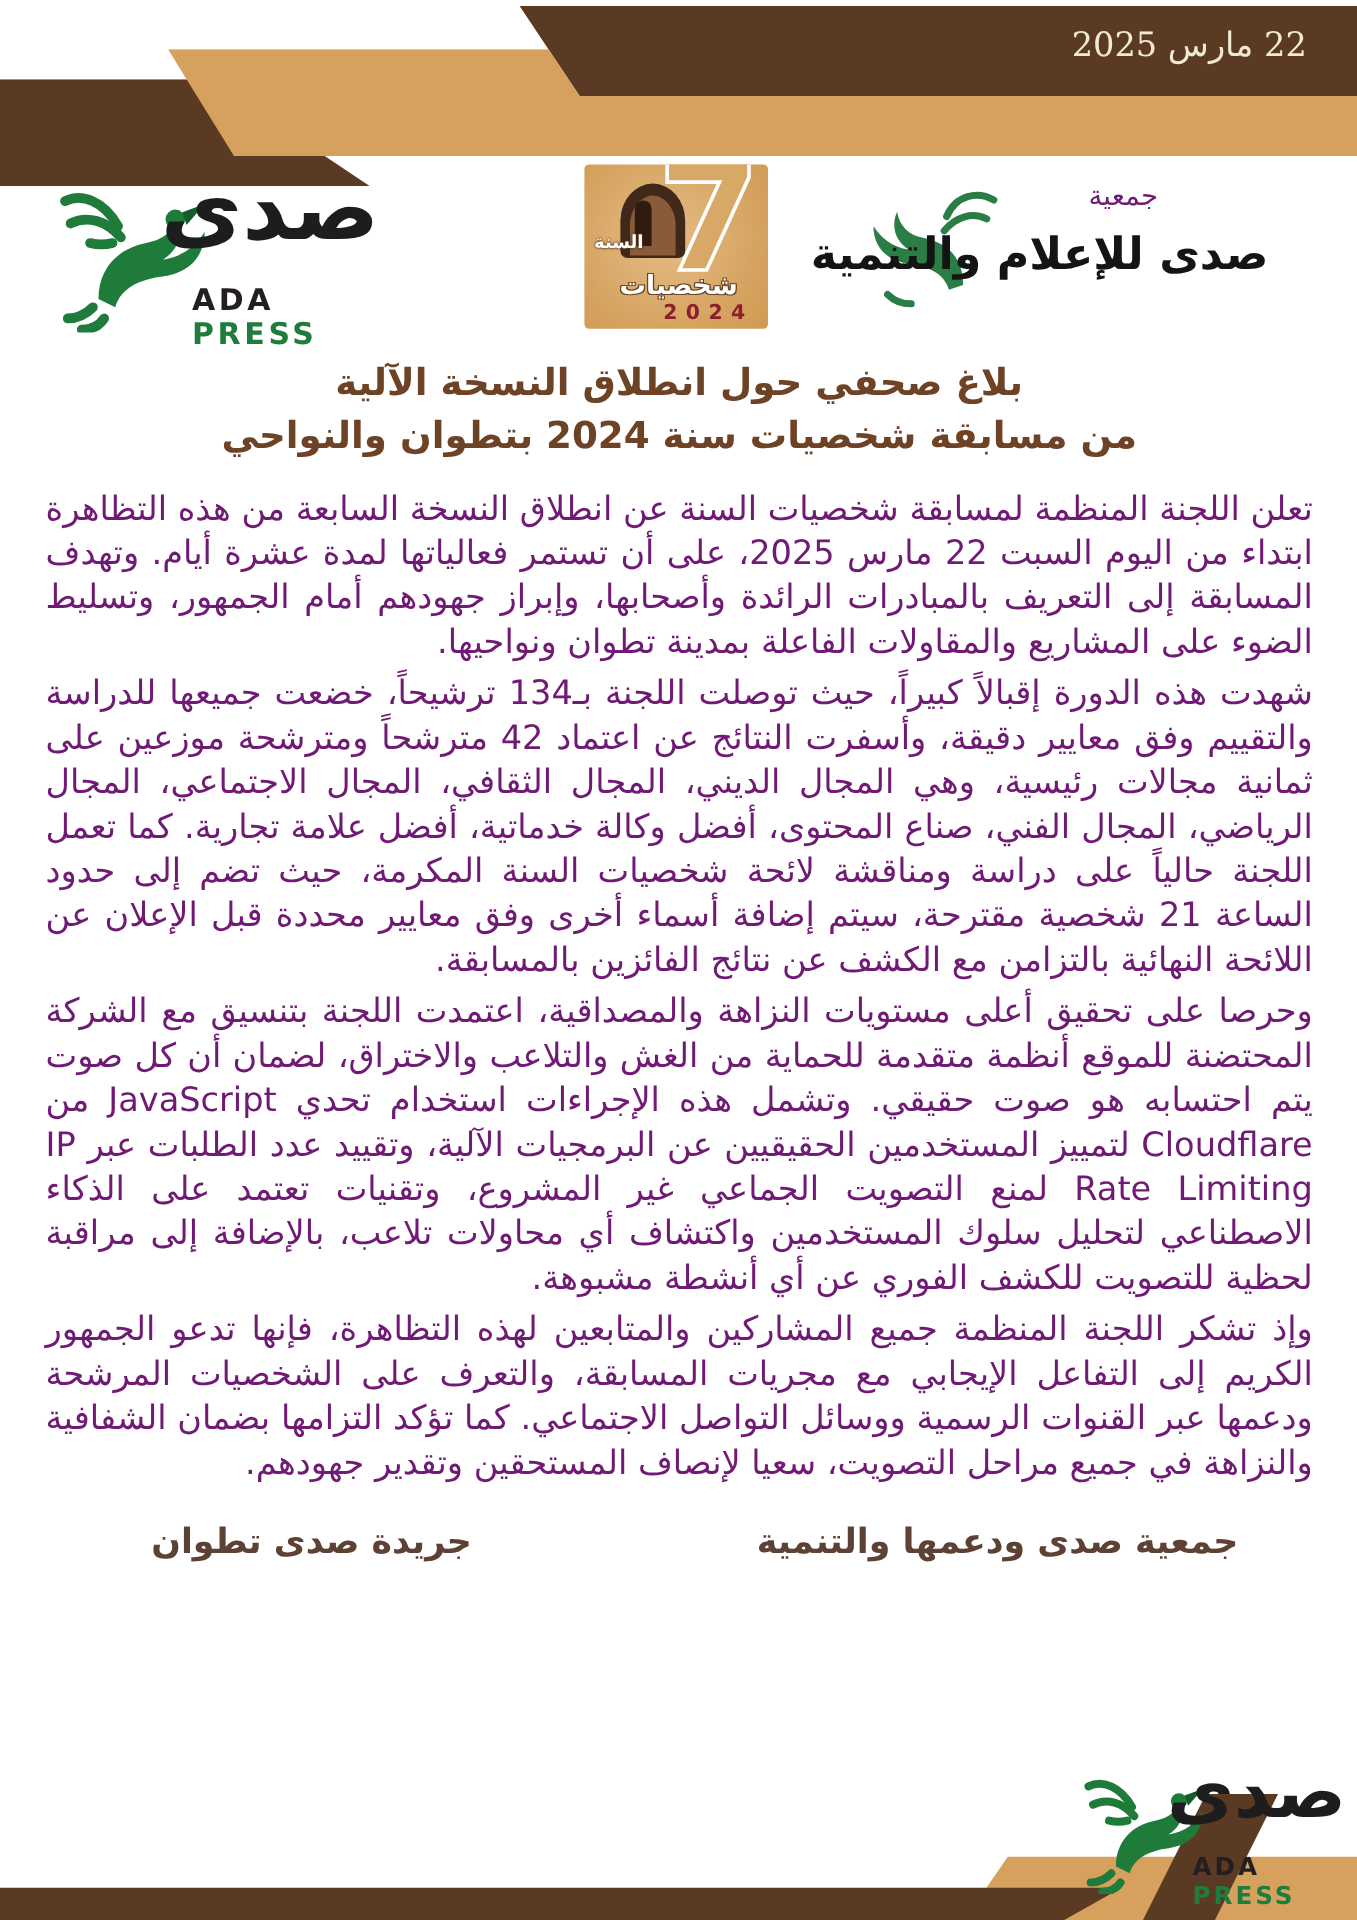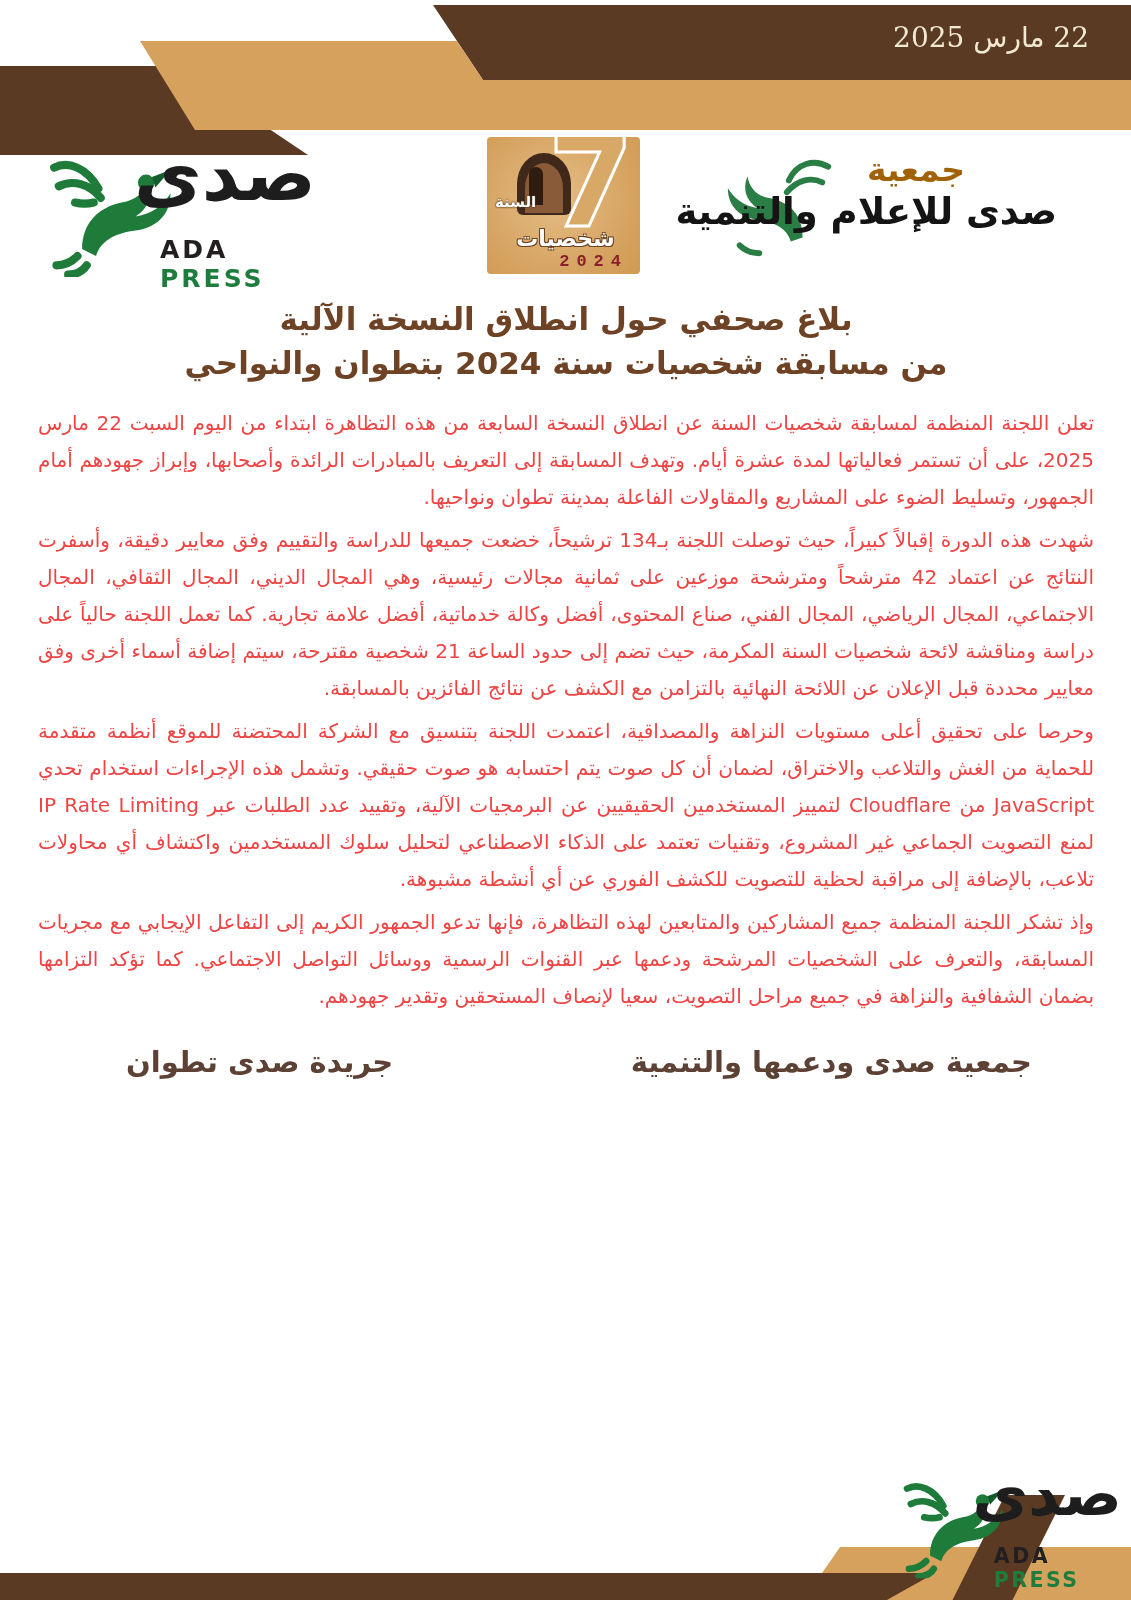--- a/index.html
+++ b/index.html
@@ -63,41 +63,41 @@
   .logo-center .sana{
     position:absolute;left:8px;top:56px;font-size:15px;font-weight:bold;color:#fff;direction:rtl;
     text-shadow:0 0 2px #5a3a23,0 0 2px #5a3a23;
   }
   .logo-center .shakh{
     position:absolute;left:2px;bottom:24px;width:100%;text-align:center;
     font-size:22px;font-weight:bold;color:#ffffff;direction:rtl;line-height:1;
     text-shadow:-1px -1px 0 #6a4526,1px -1px 0 #6a4526,-1px 1px 0 #6a4526,1px 1px 0 #6a4526;
   }
   .logo-center .year{
-    position:absolute;right:12px;bottom:3px;font-size:17px;font-weight:bold;color:#8c1f2e;letter-spacing:7px;font-family:Liberation Mono, monospace;
+    position:absolute;right:12px;bottom:3px;font-size:17px;font-weight:bold;color:#8c1f2e;letter-spacing:7px;
   }
 
   .logo-assoc{position:absolute;left:718px;top:148px;width:365px;height:122px;direction:rtl;}
   .logo-assoc .bird{position:absolute;left:2px;top:-4px;}
   .logo-assoc .l1{
-    position:absolute;top:0;right:118px;font-size:33px;font-weight:bold;color:#a16207;line-height:1;
+    position:absolute;top:0;right:118px;font-size:23px;font-weight:normal;color:#701a75;line-height:1;
   }
   .logo-assoc .l2{
     position:absolute;top:40px;right:26px;font-size:37px;font-weight:bold;color:#141414;line-height:1;white-space:nowrap;
   }
 
   
   .content{position:absolute;left:38px;right:37px;top:292px;}
   .title{
     text-align:center;direction:rtl;color:#6e4225;font-weight:bold;
     font-size:31px;line-height:44px;margin-bottom:20px;
   }
   .body-text p{
     direction:rtl;text-align:justify;margin:0 0 6px 0;
-    color:#ef4444;font-size:20px;line-height:37px;
+    color:#701a75;font-size:28px;line-height:37px;
   }
   .sig-row{
     display:flex;justify-content:space-between;direction:rtl;
     padding:0 62px 0 88px;margin-top:30px;
   }
   .sig{color:#5c4134;font-weight:bold;font-size:29px;direction:rtl;}
 </style>
 </head>
 <body>
 

